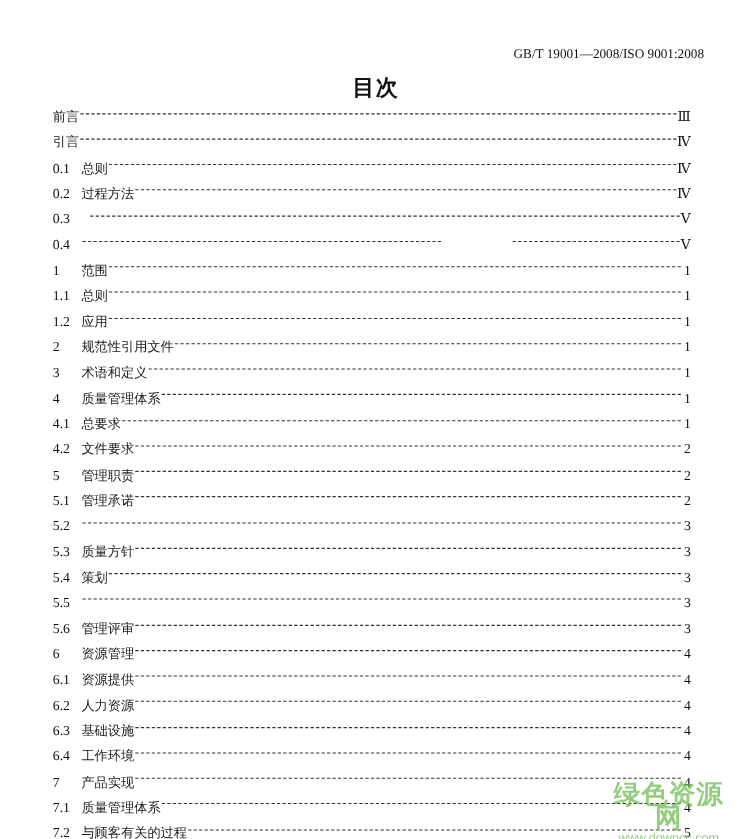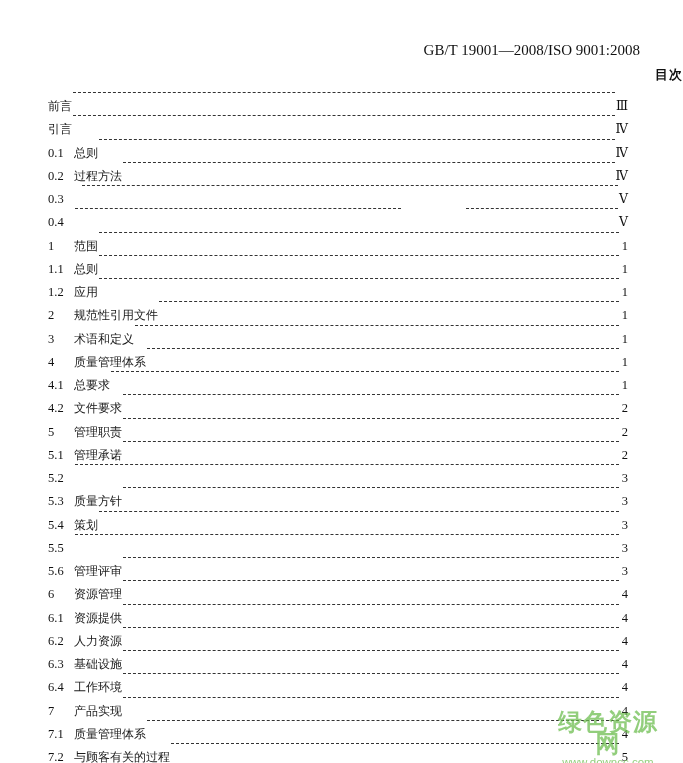--- a/index.html
+++ b/index.html
@@ -13,48 +13,48 @@
       position: relative;
       overflow: hidden;
       font-family: "DejaVu Serif", "Liberation Serif", serif;
       color: #111111;
     }
     .std-header {
       position: absolute;
       top: 42px;
       right: 43px;
       font-family: "Liberation Serif", "DejaVu Serif", serif;
-      font-size: 15px;
+      font-size: 12px;
       color: #111;
       letter-spacing: 0px;
     }
     .toc-title {
       position: absolute;
       top: 66px;
       left: 0;
       width: 683px;
-      text-align: right;
+      text-align: center;
       font-family: "DejaVu Sans", "Liberation Sans", sans-serif;
-      font-size: 13px;
+      font-size: 20px;
       font-weight: bold;
       color: #111;
       letter-spacing: 1px;
     }
     .toc-list {
       position: absolute;
       top: 95px;
       left: 48px;
       width: 580px;
       margin: 0;
       padding: 0;
       list-style: none;
     }
     .toc-row {
       display: flex;
-      align-items: flex-start;
+      align-items: center;
       height: 23.25px;
       line-height: 23.25px;
       font-size: 12px;
       white-space: nowrap;
       cursor: pointer;
     }
     .toc-num {
       flex: 0 0 26px;
       font-family: "Liberation Serif", "DejaVu Serif", serif;
       font-size: 12.5px;

